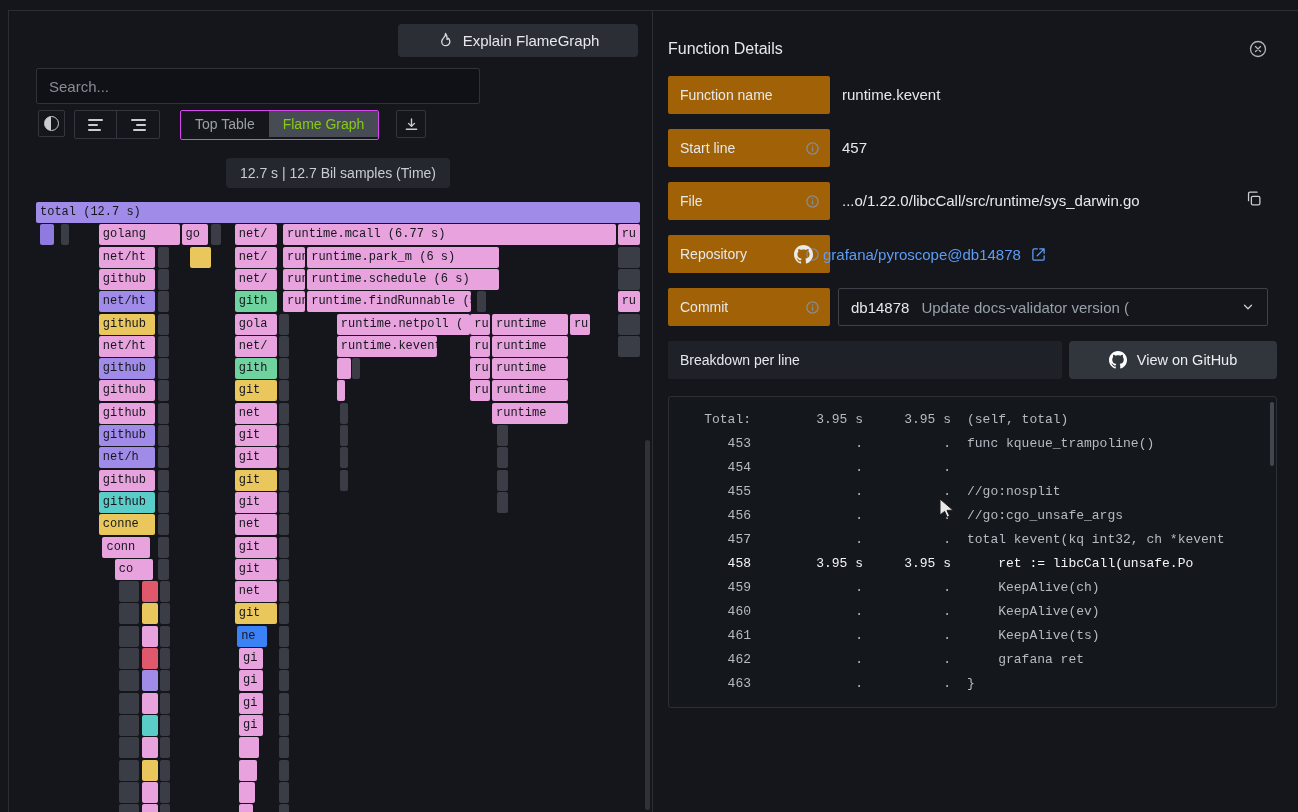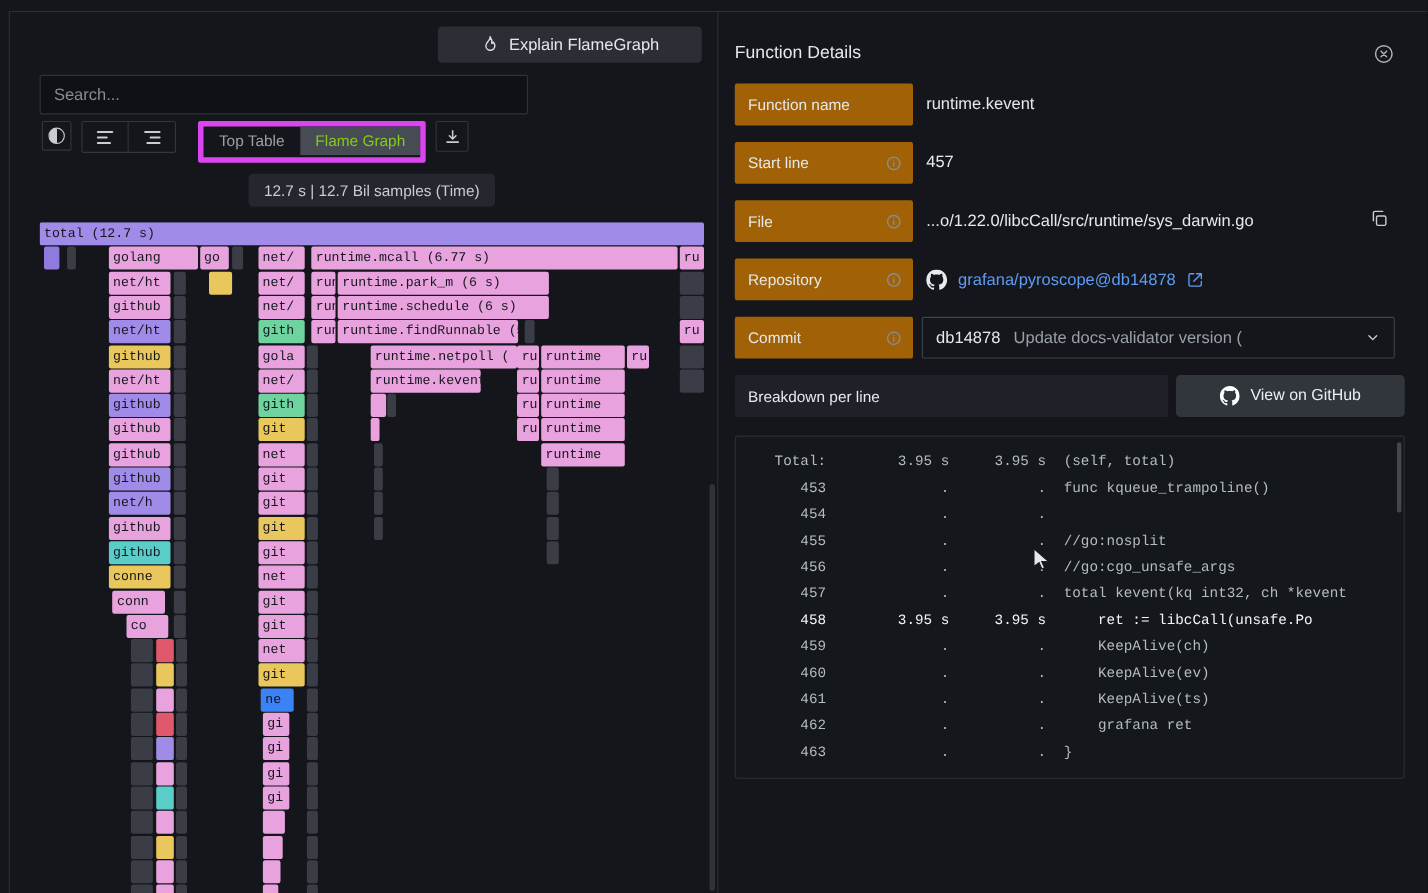--- a/index.html
+++ b/index.html
@@ -21,21 +21,21 @@
   .contrast-btn{left:38px;top:110px;width:27px;height:27px;}
   .halfcircle{width:15px;height:15px;border-radius:50%;border:1.5px solid #c9ccd2;
       background:linear-gradient(90deg,#c9ccd2 50%,transparent 50%);box-sizing:border-box;}
   .align-group{left:74px;top:110px;height:27px;display:flex;border:1px solid #33363e;border-radius:2px;overflow:hidden;}
   .align-group button{width:42px;height:27px;background:transparent;border:none;border-right:1px solid #33363e;
       display:flex;align-items:center;justify-content:center;cursor:pointer;}
   .align-group button:last-child{border-right:none;}
   .bars{display:flex;flex-direction:column;gap:3px;align-items:flex-start;}
   .bars.right{align-items:flex-end;}
   .bars i{display:block;height:2px;background:#c9ccd2;border-radius:1px;}
-  .view-group{left:180px;top:110px;height:28px;display:flex;border:5px solid #d946ef;border-radius:2px;overflow:hidden;}
+  .view-group{left:180px;top:110px;height:28px;display:flex;border:1px solid #d946ef;border-radius:2px;overflow:hidden;}
   .seg{height:26px;line-height:26px;padding:0 14px;font-size:14px;color:#9aa0a8;background:transparent;border:none;
       cursor:pointer;font-family:"Liberation Sans",sans-serif;}
   .seg.active{background:#474b54;color:#84cc16;}
   .download-btn{left:396px;top:110px;width:30px;height:28px;}
   .badge-wrap{left:36px;top:158px;width:604px;text-align:center;}
   .badge{display:inline-block;background:#24272d;color:#c9ccd2;font-size:14px;border-radius:4px;
       padding:7px 14px;}
   #flame{left:36px;top:202px;width:604px;height:610px;overflow:hidden;}
   .fblock{position:absolute;height:21px;border-radius:2px;box-sizing:border-box;overflow:hidden;white-space:nowrap;
       font-family:"Liberation Mono","DejaVu Sans Mono",monospace;font-size:12px;line-height:21px;color:#15161c;
@@ -336,21 +336,21 @@
 
   <div class="abs label-cell" style="left:668px;top:235px;">
     <span>Repository</span>
     <span>
       <svg width="15" height="15" viewBox="0 0 24 24" fill="none" stroke="#878d96" stroke-width="2" stroke-linecap="round">
         <circle cx="12" cy="12" r="9"></circle>
           <path d="M12 11v5M12 7.5h.01"></path>
       </svg>
     </span>
   </div>
-  <div class="abs row-flex" style="left:842px;top:235px;text-align:right;">
+  <div class="abs row-flex" style="left:794px;top:235px;text-align:right;">
     <span>
       <svg width="19" height="19" viewBox="0 0 24 24" fill="#e8eaec">
         <path d="M12 0C5.37 0 0 5.37 0 12c0 5.3 3.438 9.8 8.205 11.387.6.113.82-.258.82-.577 0-.285-.01-1.04-.015-2.04-3.338.724-4.042-1.61-4.042-1.61-.546-1.385-1.333-1.754-1.333-1.754-1.09-.745.083-.73.083-.73 1.205.085 1.84 1.237 1.84 1.237 1.07 1.834 2.807 1.304 3.492.997.108-.775.418-1.305.762-1.605-2.665-.3-5.466-1.332-5.466-5.93 0-1.31.468-2.38 1.235-3.22-.123-.303-.535-1.523.117-3.176 0 0 1.008-.322 3.3 1.23.957-.266 1.983-.399 3.003-.404 1.02.005 2.047.138 3.006.404 2.29-1.552 3.297-1.23 3.297-1.23.653 1.653.242 2.873.118 3.176.77.84 1.233 1.91 1.233 3.22 0 4.61-2.804 5.625-5.475 5.92.43.37.813 1.103.813 2.222 0 1.606-.015 2.898-.015 3.293 0 .32.216.694.825.576C20.565 21.795 24 17.295 24 12c0-6.63-5.37-12-12-12z"></path>
       </svg>
     </span>
     <a class="link">grafana/pyroscope@db14878</a>
     <span>
       <svg width="15" height="15" viewBox="0 0 24 24" fill="none" stroke="#5e9cf5" stroke-width="2" stroke-linecap="round" stroke-linejoin="round">
         <path d="M14 3h7v7M10 14L21 3M21 14v5a2 2 0 0 1-2 2H5a2 2 0 0 1-2-2V5a2 2 0 0 1 2-2h5"></path>
       </svg>

